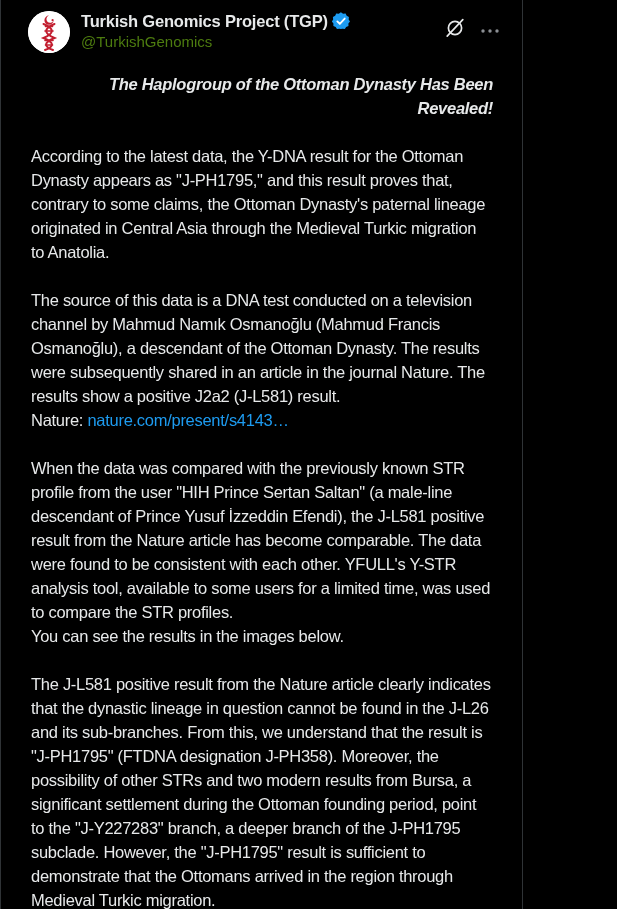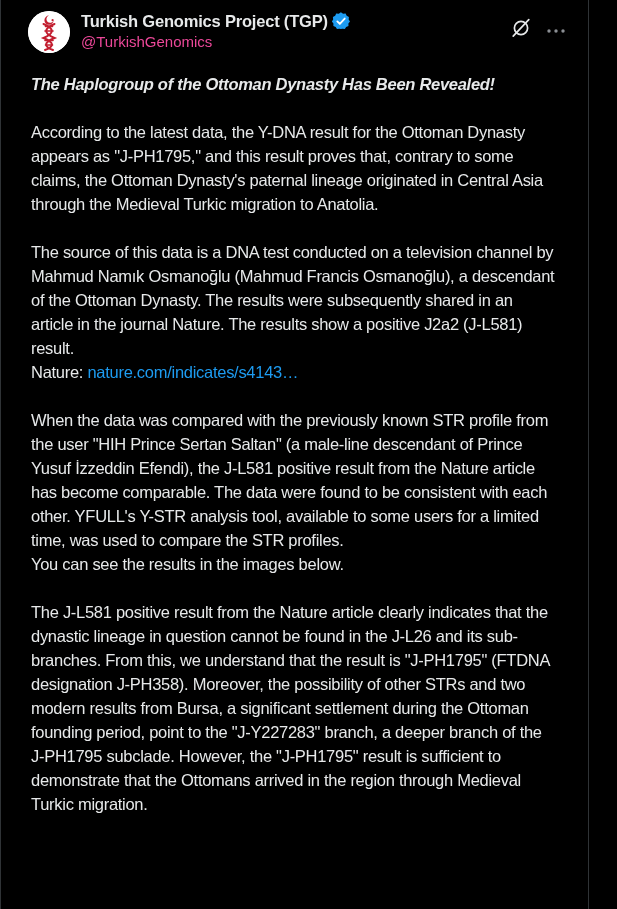--- a/index.html
+++ b/index.html
@@ -1,18 +1,18 @@
 <!DOCTYPE html>
 <html><head>
 <meta charset="utf-8">
 <style>
   html, body { margin: 0; padding: 0; background: #000; }
   .page {
     position: relative;
-    width: 589px;
+    width: 523px;
     height: 909px;
     background: #000000;
     overflow: hidden;
     font-family: "Liberation Sans", sans-serif;
     color: #e7e9ea;
     box-sizing: border-box;
     border-left: 1px solid #2f3336;
     border-right: 1px solid #2f3336;
   }
   .header {
@@ -35,21 +35,21 @@
     font-weight: 700;
     letter-spacing: -0.2px;
     color: #e7e9ea;
     line-height: 20px;
     cursor: pointer;
     white-space: nowrap;
   }
   .badge { width: 18px; height: 18px; display: inline-block; }
   .handle {
     font-size: 15px;
-    color: #ec4899;
+    color: #4d7c0f;
     line-height: 19px;
     margin-top: 1px;
   }
   .header-actions {
     display: flex;
     align-items: center;
     gap: 14px;
     margin-top: 6px;
     margin-right: 6px;
   }
@@ -63,20 +63,21 @@
     font-size: 16.5px;
     line-height: 24px;
     letter-spacing: -0.28px;
     color: #e7e9ea;
     white-space: pre-wrap;
     word-wrap: break-word;
   }
   .para.title {
     font-weight: 700;
     font-style: italic;
+    text-align: right;
   }
   .link { color: #1d9bf0; cursor: pointer; }
 </style>
 </head>
 <body>
 
 <div class="page">
 
   <div class="header">
 
@@ -130,19 +131,19 @@
           </svg>
         </span>
       </button>
     </div>
   </div>
 
   <div class="tweet-body">
       <p class="para title"><span>The Haplogroup of the Ottoman Dynasty Has Been Revealed!</span></p>
       <p class="para"><span>According to the latest data, the Y-DNA result for the Ottoman Dynasty appears as "J-PH1795," and this result proves that, contrary to some claims, the Ottoman Dynasty's paternal lineage originated in Central Asia through the Medieval Turkic migration to Anatolia.</span></p>
       <p class="para"><span>The source of this data is a DNA test conducted on a television channel by Mahmud Namık Osmanoğlu (Mahmud Francis Osmanoğlu), a descendant of the Ottoman Dynasty. The results were subsequently shared in an article in the journal Nature. The results show a positive J2a2 (J-L581) result.
-Nature: </span><span class="link">nature.com/indicates/s4143…</span></p>
+Nature: </span><span class="link">nature.com/present/s4143…</span></p>
       <p class="para"><span>When the data was compared with the previously known STR profile from the user "HIH Prince Sertan Saltan" (a male-line descendant of Prince Yusuf İzzeddin Efendi), the J-L581 positive result from the Nature article has become comparable. The data were found to be consistent with each other. YFULL's Y-STR analysis tool, available to some users for a limited time, was used to compare the STR profiles.
 You can see the results in the images below.</span></p>
       <p class="para"><span>The J-L581 positive result from the Nature article clearly indicates that the dynastic lineage in question cannot be found in the J-L26 and its sub-branches. From this, we understand that the result is "J-PH1795" (FTDNA designation J-PH358). Moreover, the possibility of other STRs and two modern results from Bursa, a significant settlement during the Ottoman founding period, point to the "J-Y227283" branch, a deeper branch of the J-PH1795 subclade. However, the "J-PH1795" result is sufficient to demonstrate that the Ottomans arrived in the region through Medieval Turkic migration.</span></p>
     </div>
 
 </div>
 
 </body></html>

